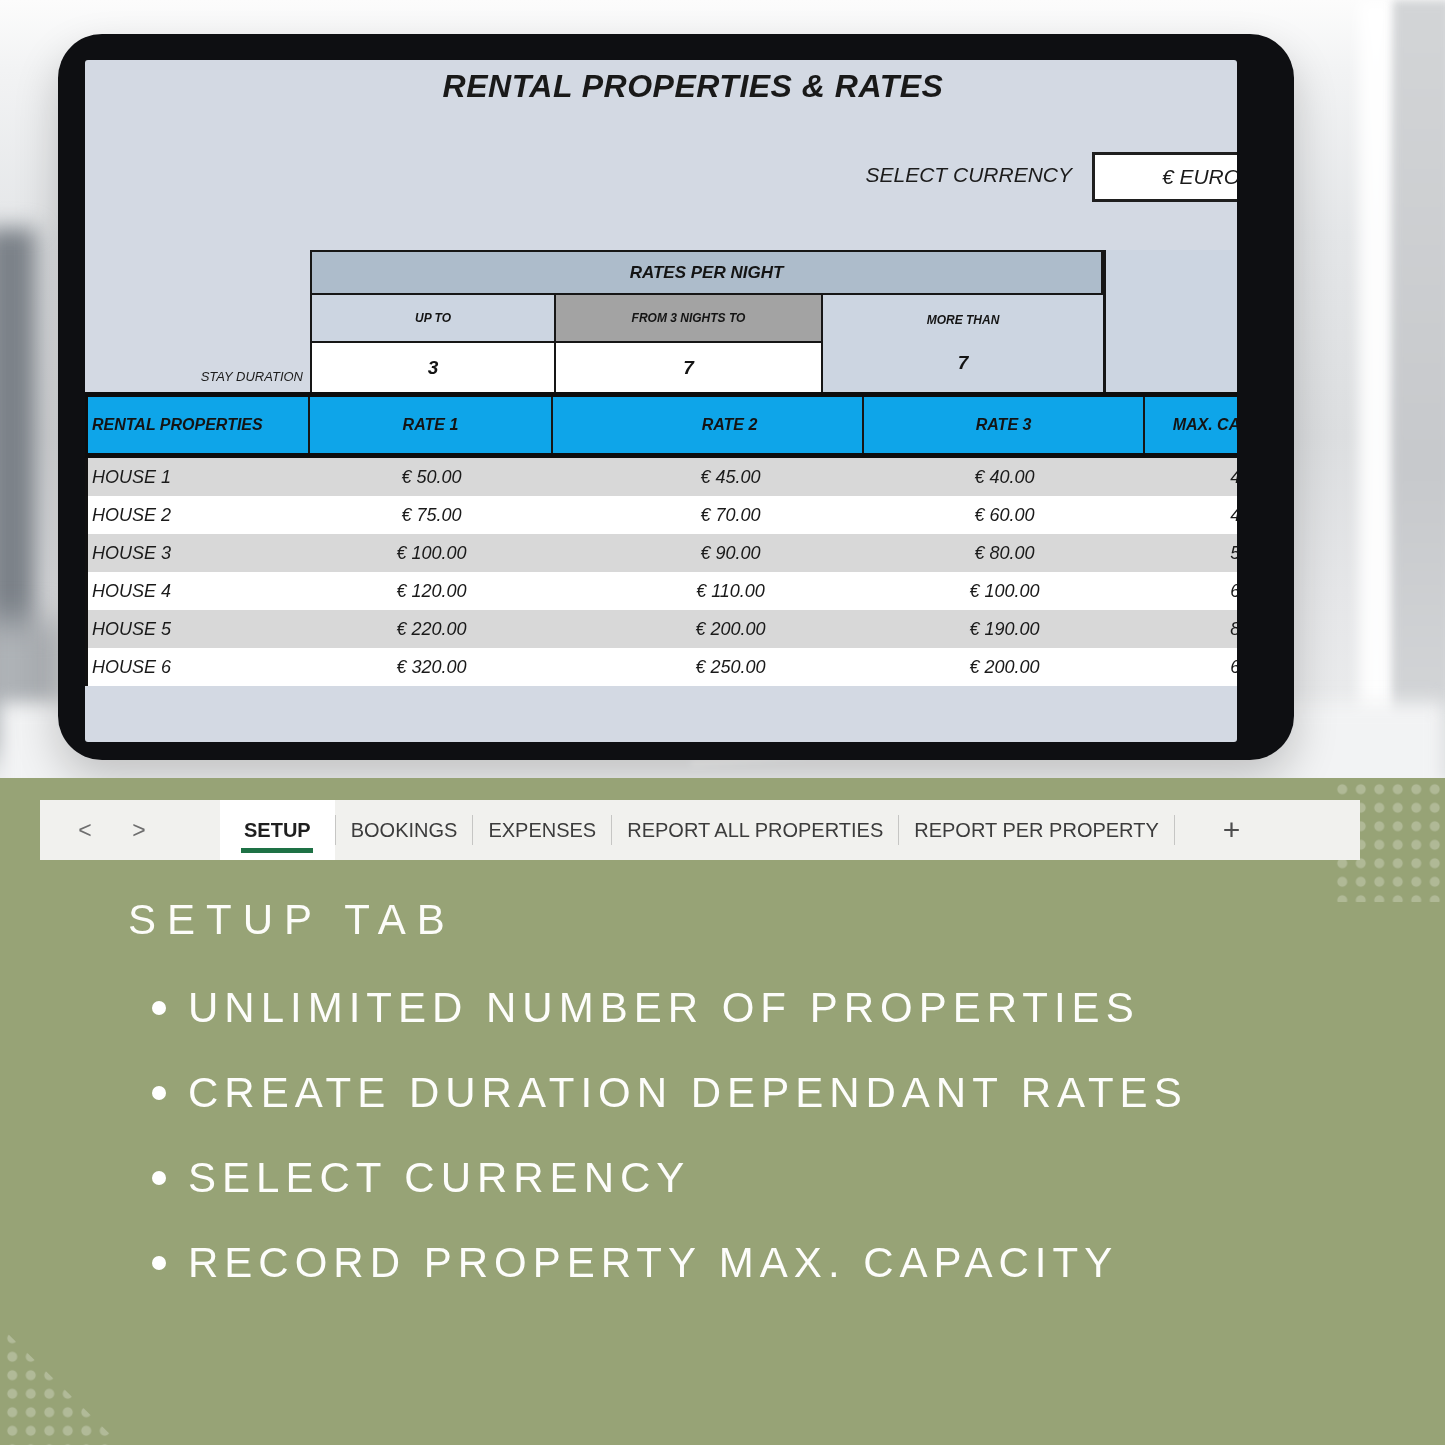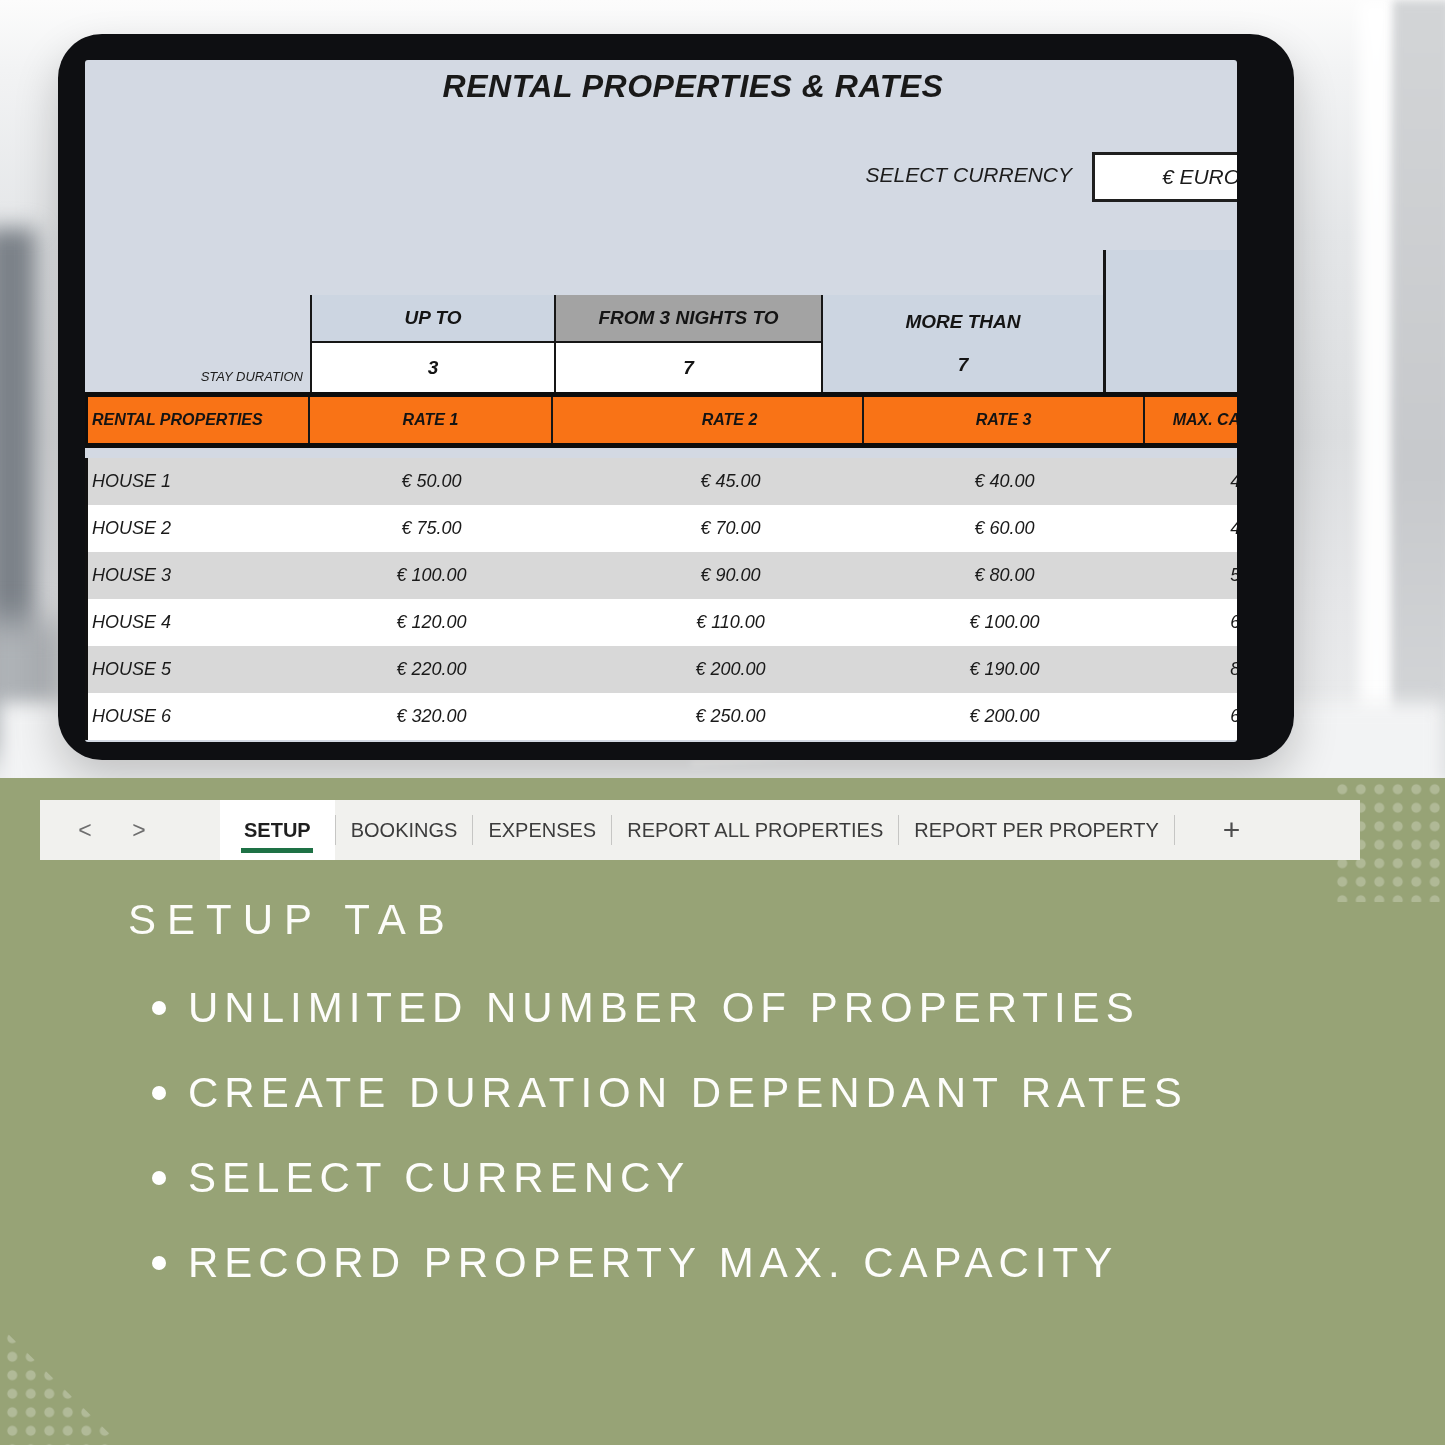--- a/index.html
+++ b/index.html
@@ -34,40 +34,40 @@
     border:2px solid #161616; display:flex; align-items:center; justify-content:center;
     font-size:17px; font-weight:bold; color:#141414; }
   .max-strip { position:absolute; left:1018px; top:190px; width:230px; height:142px; background:#ccd5e1;
     border-left:3px solid #161616; }
   .cell-upto { position:absolute; left:225px; top:235px; width:244px; height:48px; background:#ccd5e1;
     border-left:2px solid #161616; border-bottom:2px solid #161616; }
   .cell-from { position:absolute; left:469px; top:235px; width:267px; height:48px; background:#a3a3a3;
     border-left:2px solid #161616; border-bottom:2px solid #161616; }
   .cell-more { position:absolute; left:736px; top:235px; width:282px; height:97px; background:#ccd5e1;
     border-left:2px solid #161616; display:flex; flex-direction:column; align-items:center; justify-content:space-around; padding:6px 16px; }
-  .dur-label { font-size:19px; font-weight:bold; color:#141414; }
+  .dur-label { font-size:12px; font-weight:bold; color:#141414; }
   .dur-value { font-size:19px; font-weight:bold; color:#141414; }
   .cell-val3 { position:absolute; left:225px; top:283px; width:244px; height:49px; background:#ffffff;
     border-left:2px solid #161616; display:flex; align-items:center; justify-content:center; }
   .cell-val7 { position:absolute; left:469px; top:283px; width:267px; height:49px; background:#ffffff;
     border-left:2px solid #161616; display:flex; align-items:center; justify-content:center; }
   .stay-label { position:absolute; left:0; top:292px; width:218px; height:49px; display:flex; align-items:center; justify-content:flex-end;
     font-size:13px; color:#1c1c1c; }
 
   
-  .hdr-row { position:absolute; left:0; top:332px; width:1240px; height:56px; background:#f97316;
+  .hdr-row { position:absolute; left:0; top:332px; width:1240px; height:66px; background:#0ea5e9;
     border-top:5px solid #0d0d0d; border-bottom:5px solid #0d0d0d; border-left:3px solid #0d0d0d; display:flex; }
   .hdr-row .c { display:flex; align-items:center; justify-content:center; font-size:16px; font-weight:bold; color:#141414;
     border-right:2px solid #161616; white-space:nowrap; overflow:visible; }
   .hdr-row .c:last-child { border-right:none; }
   .c1 { width:222px; } .c2 { width:244px; } .c3 { width:267px;margin-left:44px; } .c4 { width:282px; } .c5 { width:180px; }
   .hdr-row .c1 { justify-content:flex-start; padding-left:4px; }
 
   .data-rows { position:absolute; left:0; top:398px; width:1240px; border-left:3px solid #111; }
-  .drow { display:flex; height:47px; width:100%; }
+  .drow { display:flex; height:38px; width:100%; }
   .drow:nth-child(odd) { background:#d8d8d8; }
   .drow:nth-child(even) { background:#ffffff; }
   .drow .c { display:flex; align-items:center; justify-content:center; font-size:18px; color:#1a1a1a; white-space:nowrap; }
   .drow .c1 { justify-content:flex-start; padding-left:4px; }
 
   
   #green { position:absolute; left:0; top:778px; width:1445px; height:667px; background:#97a376; overflow:hidden; }
 
   .dots { position:absolute; background-image:radial-gradient(circle, rgba(255,255,255,.28) 4.5px, transparent 5.4px);
     background-size:18.5px 18.5px; }
@@ -106,20 +106,21 @@
   <div id="tablet">
     <div id="screen">
 
       <div class="scr-title">RENTAL PROPERTIES &amp; RATES</div>
 
       <div class="cur-label">SELECT CURRENCY</div>
       <div class="cur-box">
         <span>€ EURO</span>
       </div>
 
+      <div class="rpn-cell">RATES PER NIGHT</div>
       <div class="max-strip"></div>
 
       <div class="cell-upto">
         <div class="dur-label" style="width:100%;height:100%;display:flex;align-items:center;justify-content:center;">UP TO</div>
       </div>
       <div class="cell-from">
         <div class="dur-label" style="width:100%;height:100%;display:flex;align-items:center;justify-content:center;">FROM 3 NIGHTS TO</div>
       </div>
       <div class="cell-more">
         <span class="dur-label">MORE THAN</span>

